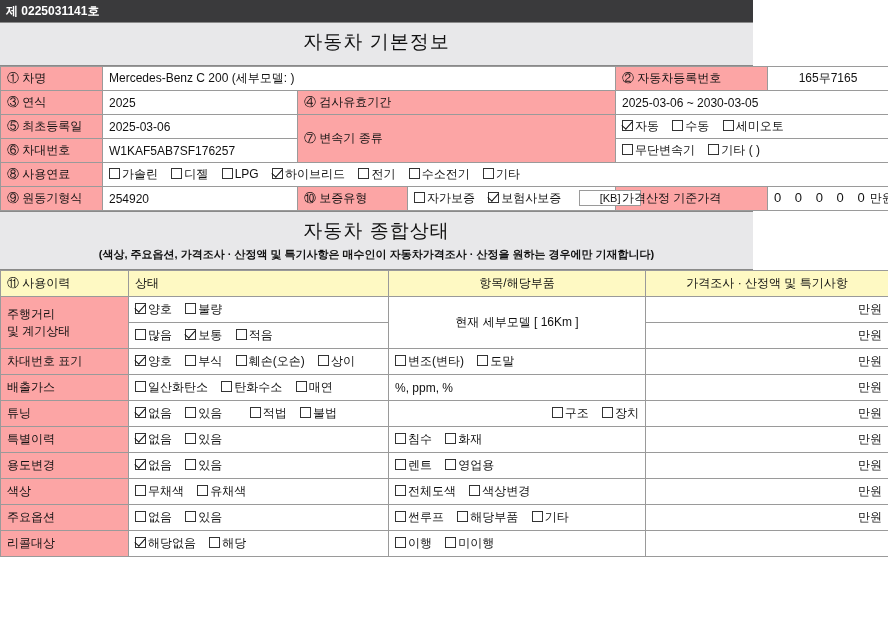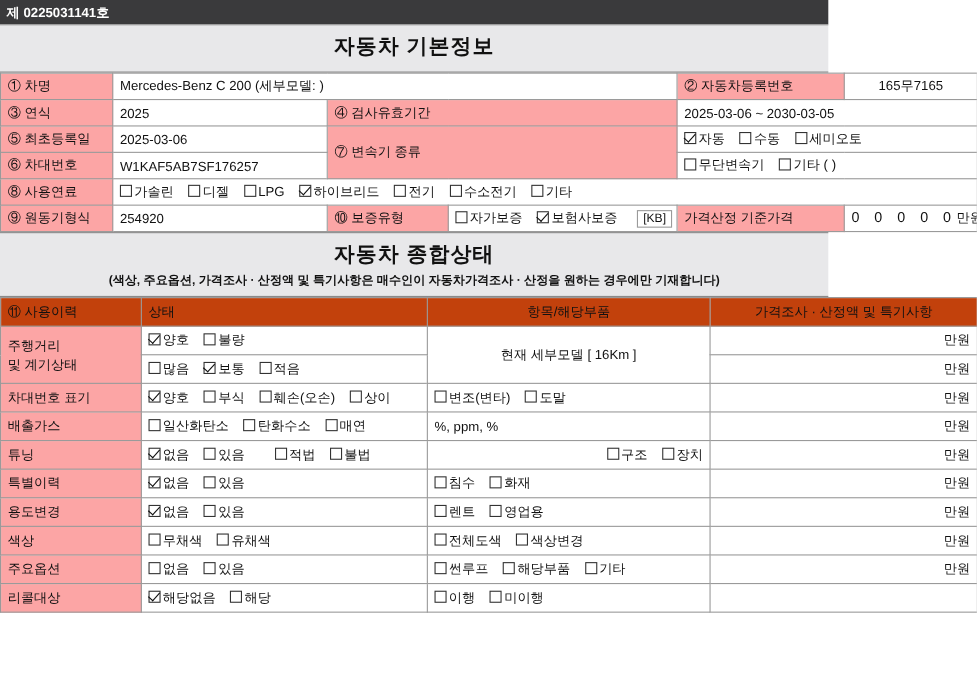--- a/index.html
+++ b/index.html
@@ -28,21 +28,21 @@
   
   .section-head {
     background: #e8e8ea;
     border-top: 1px solid #8a8a8a;
     border-bottom: 1px solid #8a8a8a;
     text-align: center;
     padding: 6px 0 7px 0;
   }
   .section-head .title {
     font-size: 19px;
-    font-weight: bold;
+    font-weight: normal;
     letter-spacing: 1px;
     margin-bottom: 3px;
   }
   .section-head .sub {
     font-size: 11px;
     font-weight: bold;
   }
 
   
   table.grid {
@@ -90,31 +90,31 @@
     display: inline-block;
     margin-right: 10px;
     white-space: nowrap;
     font-size: 12px;
   }
   .opt:last-child { margin-right: 0; }
 
   .inline-box {
     display: inline-block;
     border: 1px solid #9a9a9a;
-    padding: 1px 5px;
+    padding: 1px 20px;
     font-size: 11px;
     margin-left: 4px;
     background: #fff;
   }
 
   .price-digits { letter-spacing: 5px; font-size: 13px; }
 
   
   table.state td { height: 26px; }
-  .hdr { background: #c2410c; font-weight: normal; text-align: center; font-size: 12px; }
+  .hdr { background: #fef9c3; font-weight: normal; text-align: center; font-size: 12px; }
   .man { text-align: right; padding-right: 8px; font-size: 11.5px; }
   .mileage { text-align: center; font-size: 13px; }
 </style>
 </head>
 <body>
 
 <div class="doc">
 
   <div class="topbar">
     <span>제 0225031141호</span>

